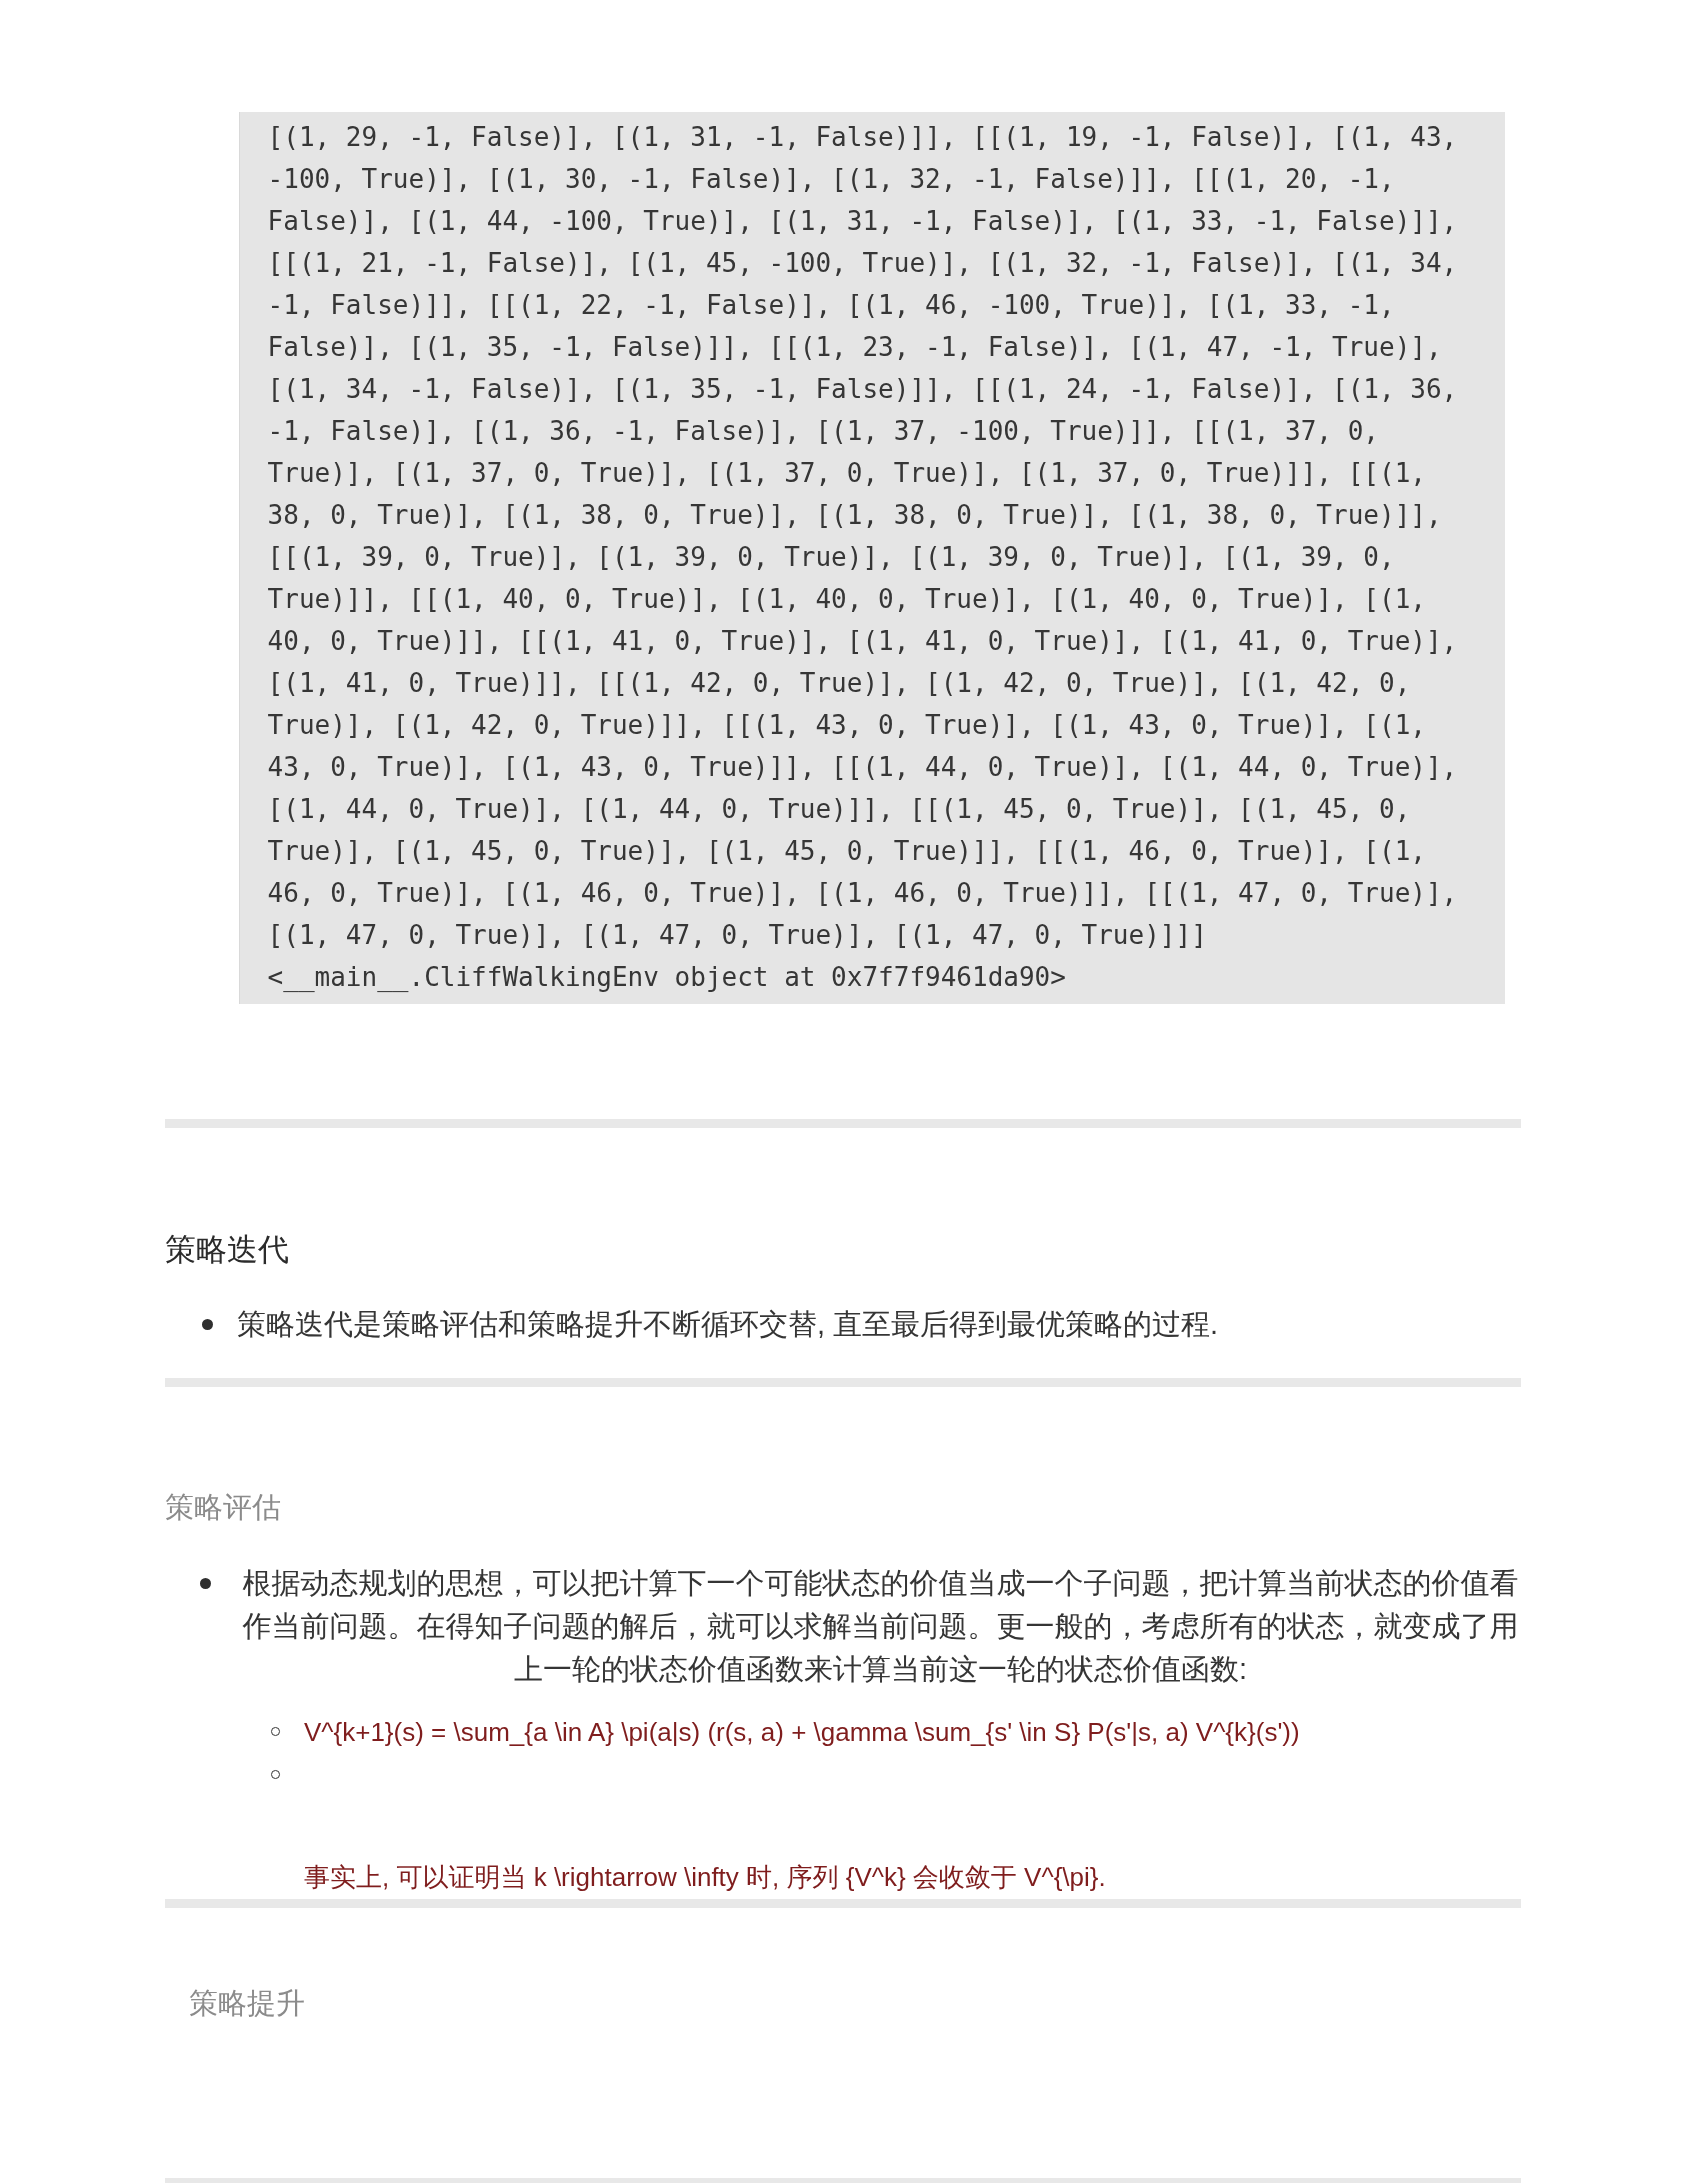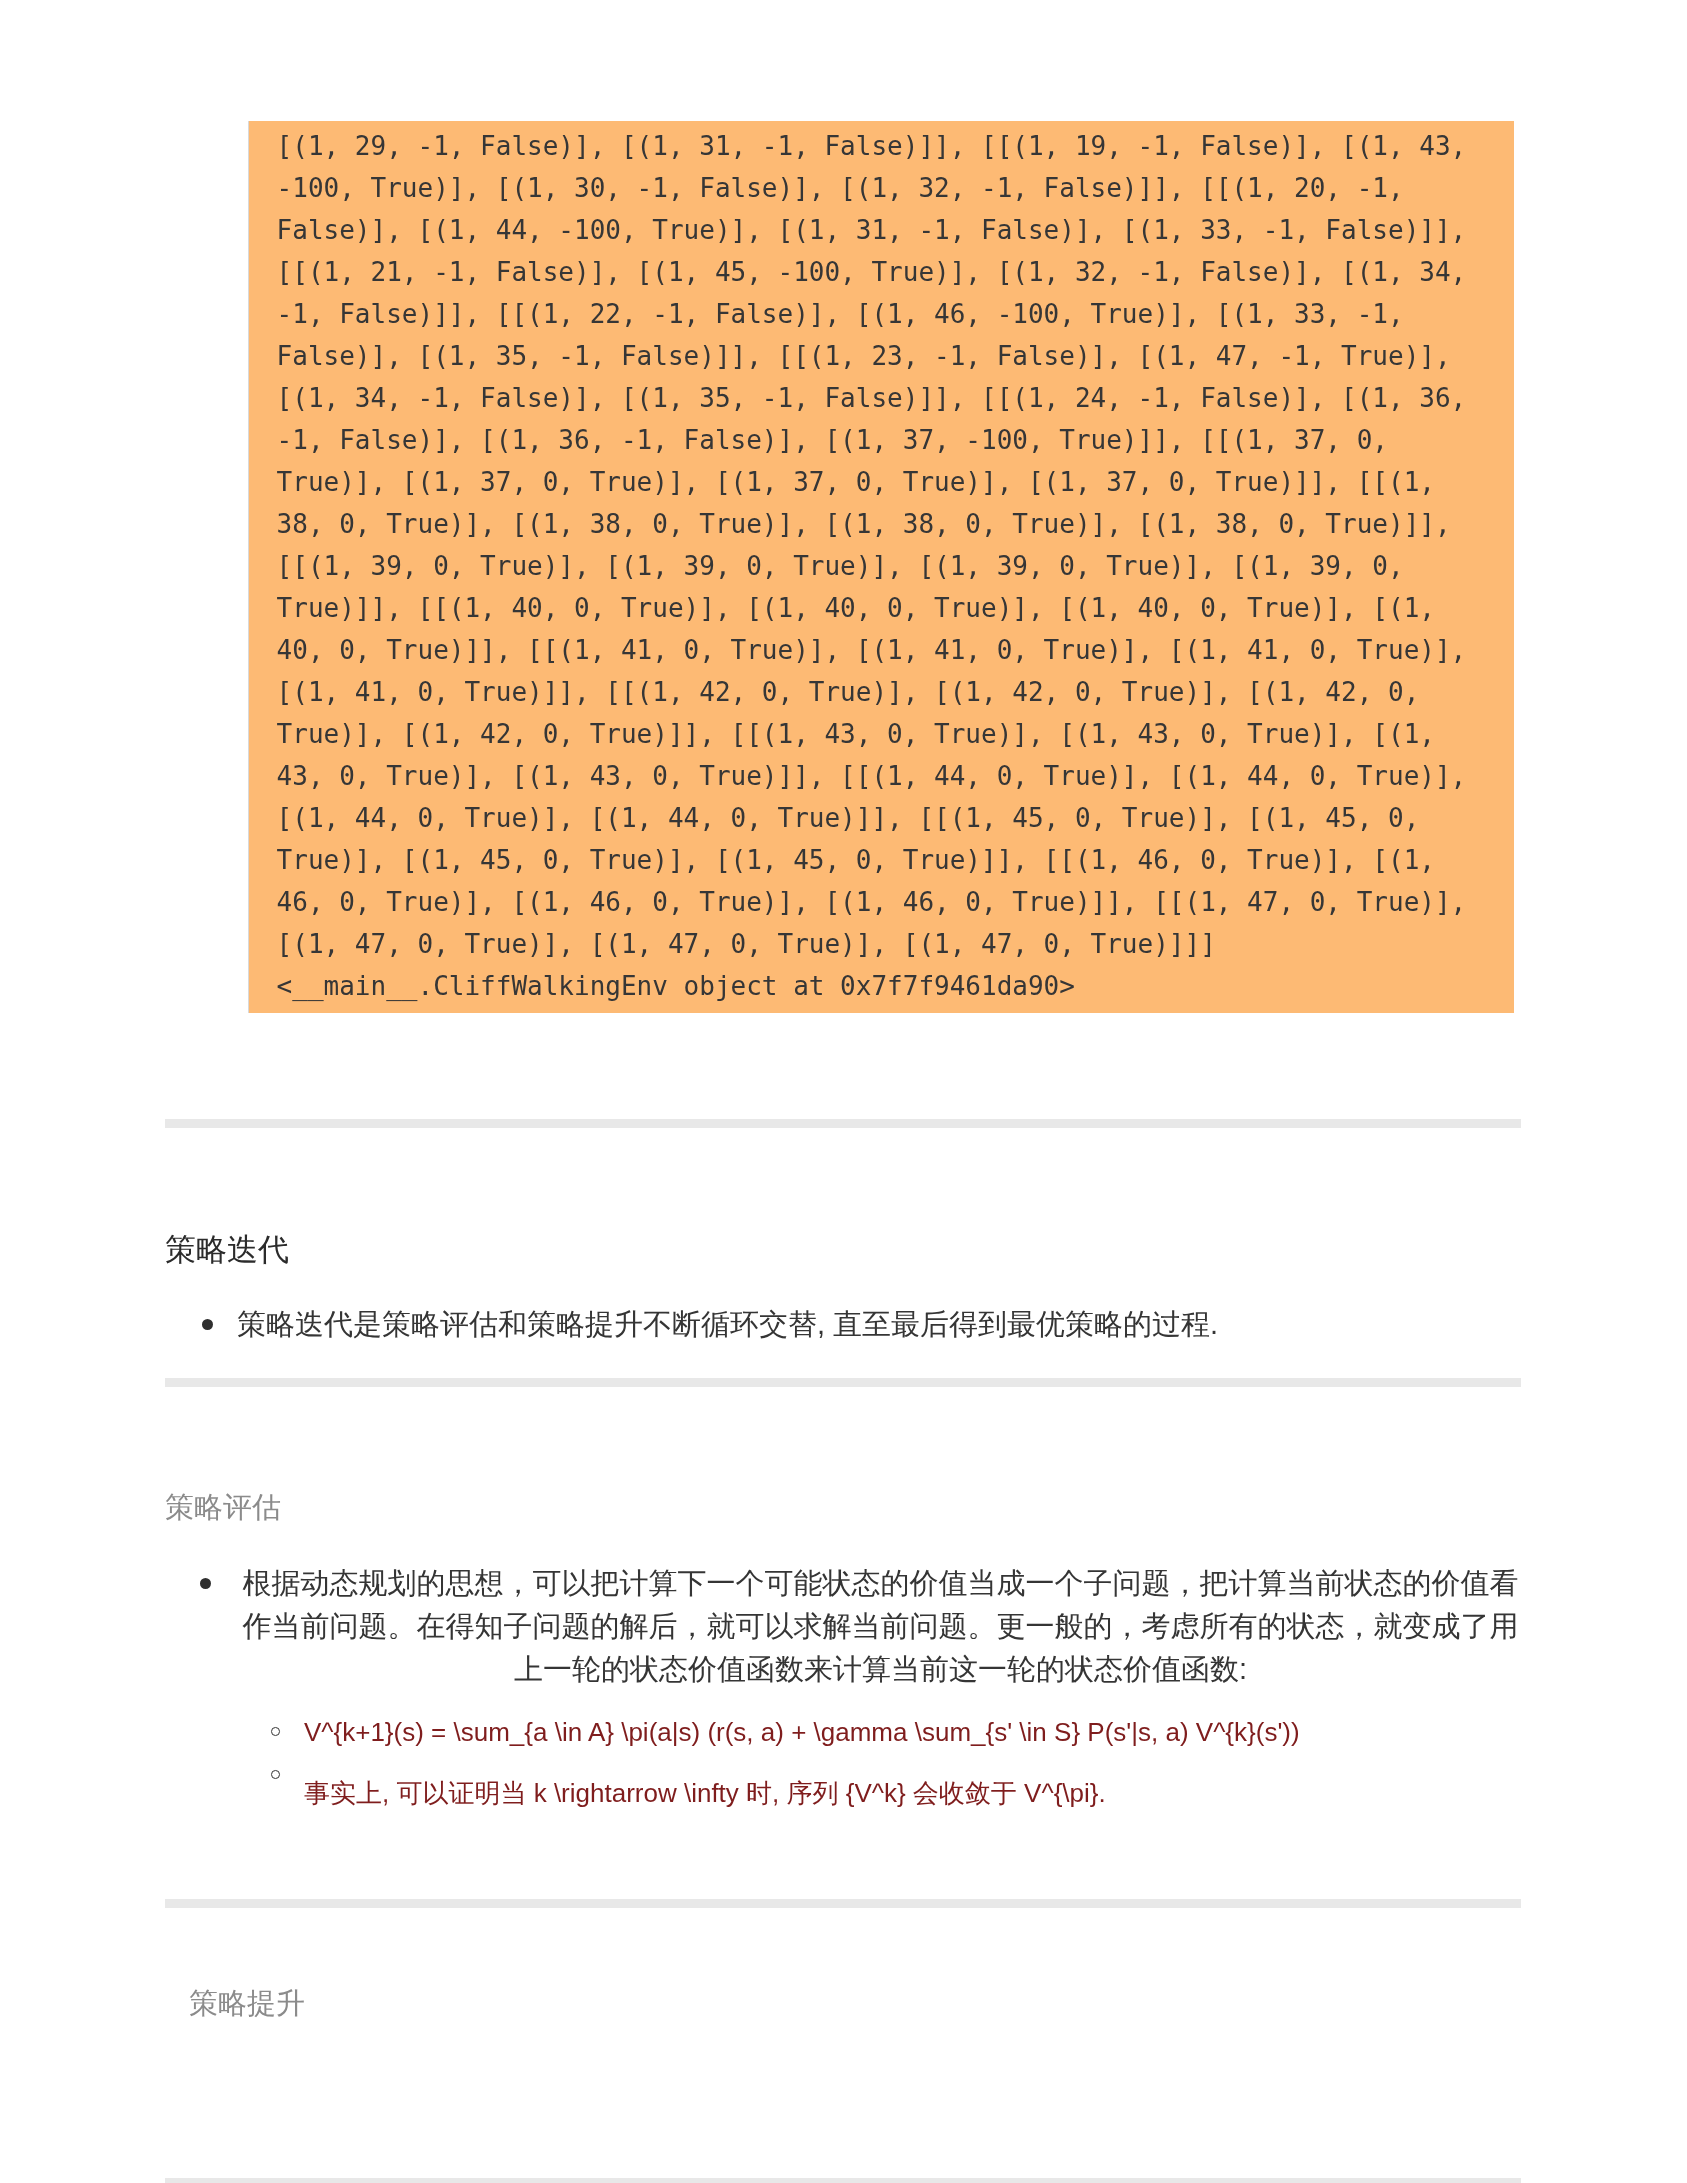--- a/index.html
+++ b/index.html
@@ -15,24 +15,24 @@
     font-family: "Liberation Sans", "DejaVu Sans", sans-serif;
   }
   .abs { position: absolute; }
 
   
   .code-output {
     left: 237px;
     top: 110px;
     width: 1266px;
     box-sizing: border-box;
-    background: #fdba74;
+    background: #e5e5e5;
     border-left: 1.1px solid #d9d9d9;
     padding: 4.4px 24px 5.5px 27.6px;
-    margin: 11px;
+    margin: 2px;
     font-family: "DejaVu Sans Mono", "Liberation Mono", monospace;
     font-size: 26px;
     line-height: 42px;
     color: #363636;
     white-space: pre-wrap;
     word-break: break-all;
   }
 
   
   .divider {
@@ -133,20 +133,20 @@
 
 <div class="abs heading-gray" style="top:1490px;text-align:right;">策略评估</div>
 
 <div class="abs bullet-dot" style="left:200px; top:1578px;"></div>
 <div class="abs body-text paragraph" style="top:1562px;">根据动态规划的思想，可以把计算下一个可能状态的价值当成一个子问题，把计算当前状态的价值看作当前问题。在得知子问题的解后，就可以求解当前问题。更一般的，考虑所有的状态，就变成了用上一轮的状态价值函数来计算当前这一轮的状态价值函数:</div>
 
 <div class="abs bullet-circle" style="left:271px; top:1727px;"></div>
 <div class="abs sub-item" style="top:1711px;">V^{k+1}(s) = \sum_{a \in A} \pi(a|s) (r(s, a) + \gamma \sum_{s' \in S} P(s'|s, a) V^{k}(s'))</div>
 
 <div class="abs bullet-circle" style="left:271px; top:1770px;"></div>
-<div class="abs sub-item" style="top:1772px;">事实上, 可以证明当 k \rightarrow \infty 时, 序列 {V^k} 会收敛于 V^{\pi}.</div>
+<div class="abs sub-item" style="top:1856px;">事实上, 可以证明当 k \rightarrow \infty 时, 序列 {V^k} 会收敛于 V^{\pi}.</div>
 
 <div class="abs divider" style="top:1899px;"></div>
 
 <div class="abs heading-gray" style="top:1986px;margin-left:24px;">策略提升</div>
 
 <div class="abs divider" style="top:2178px;"></div>
 
 
 </body></html>

